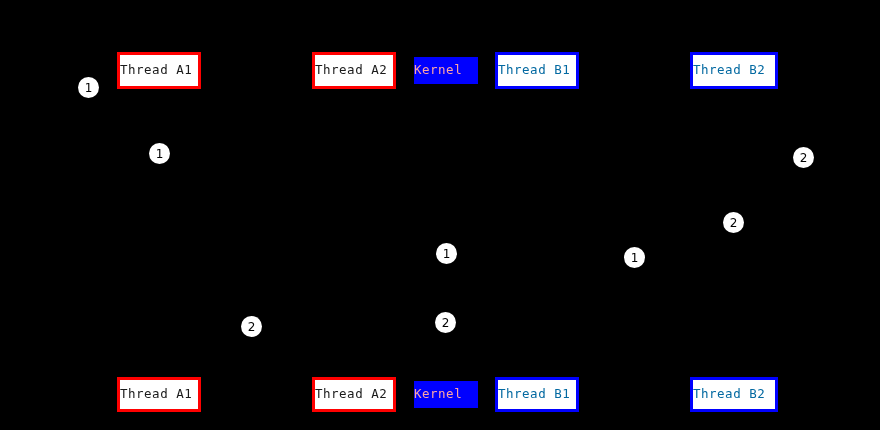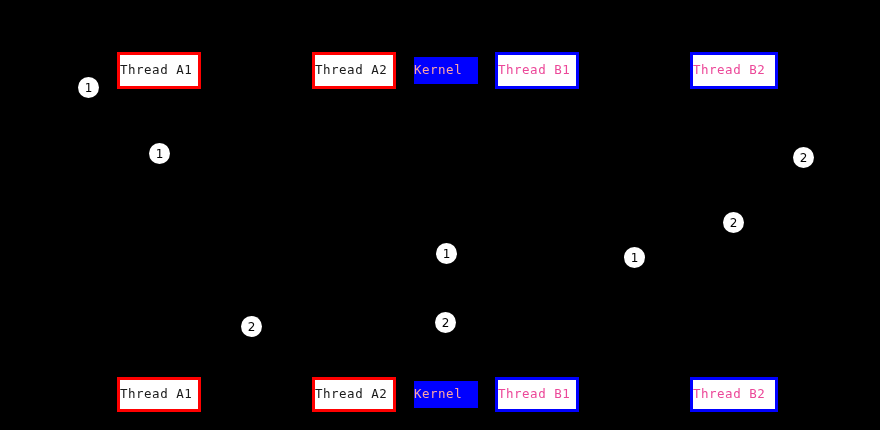--- a/index.html
+++ b/index.html
@@ -44,21 +44,21 @@
     line-height: 1;
   }
   .pbox.red {
     background: #ffffff;
     border: 3px solid #ff0000;
     color: #1a1a1a;
   }
   .pbox.blue {
     background: #ffffff;
     border: 3px solid #0000ff;
-    color: #ec4899;
+    color: #0369a1;
   }
   .pbox.solidblue {
     background: #0000ff;
     border: 0 solid #0000ff;
     color: #fca5a5;
   }
 
   
   .marker {
     position: absolute;

